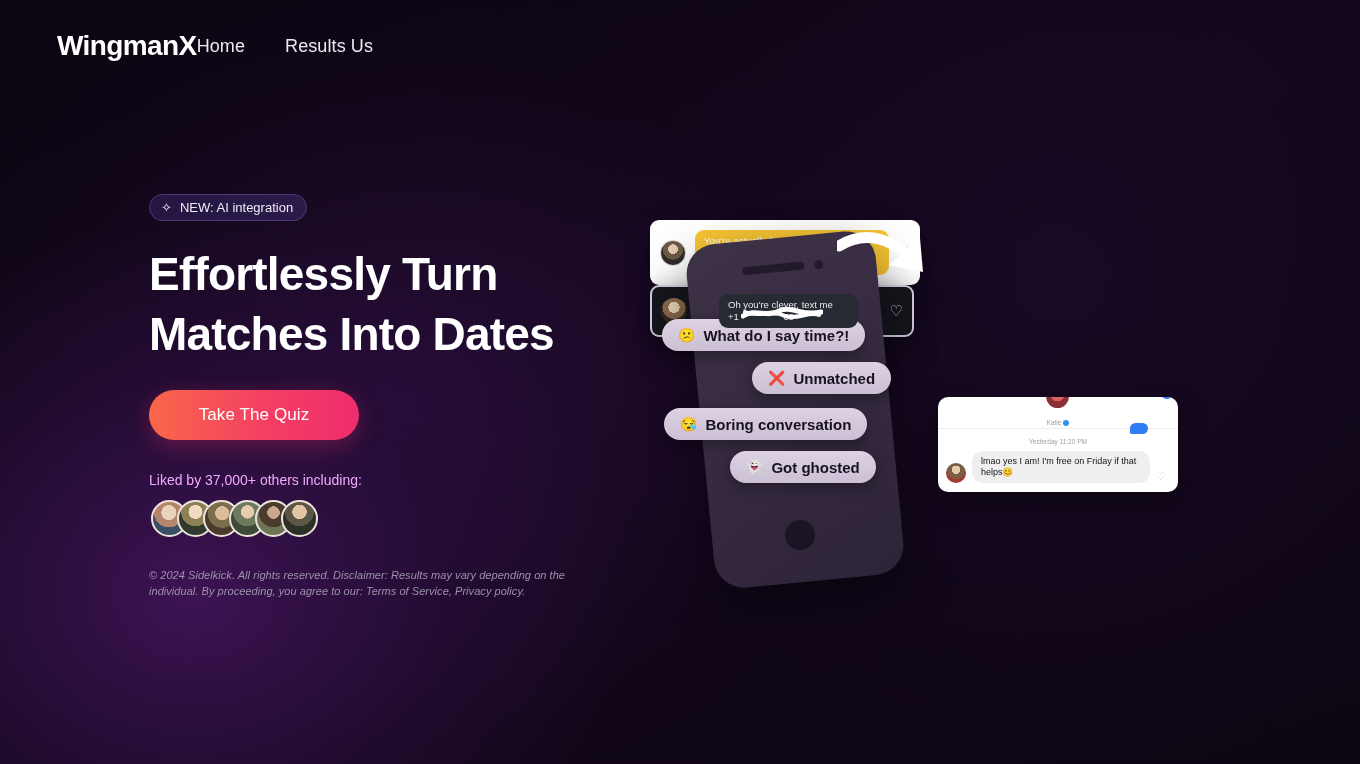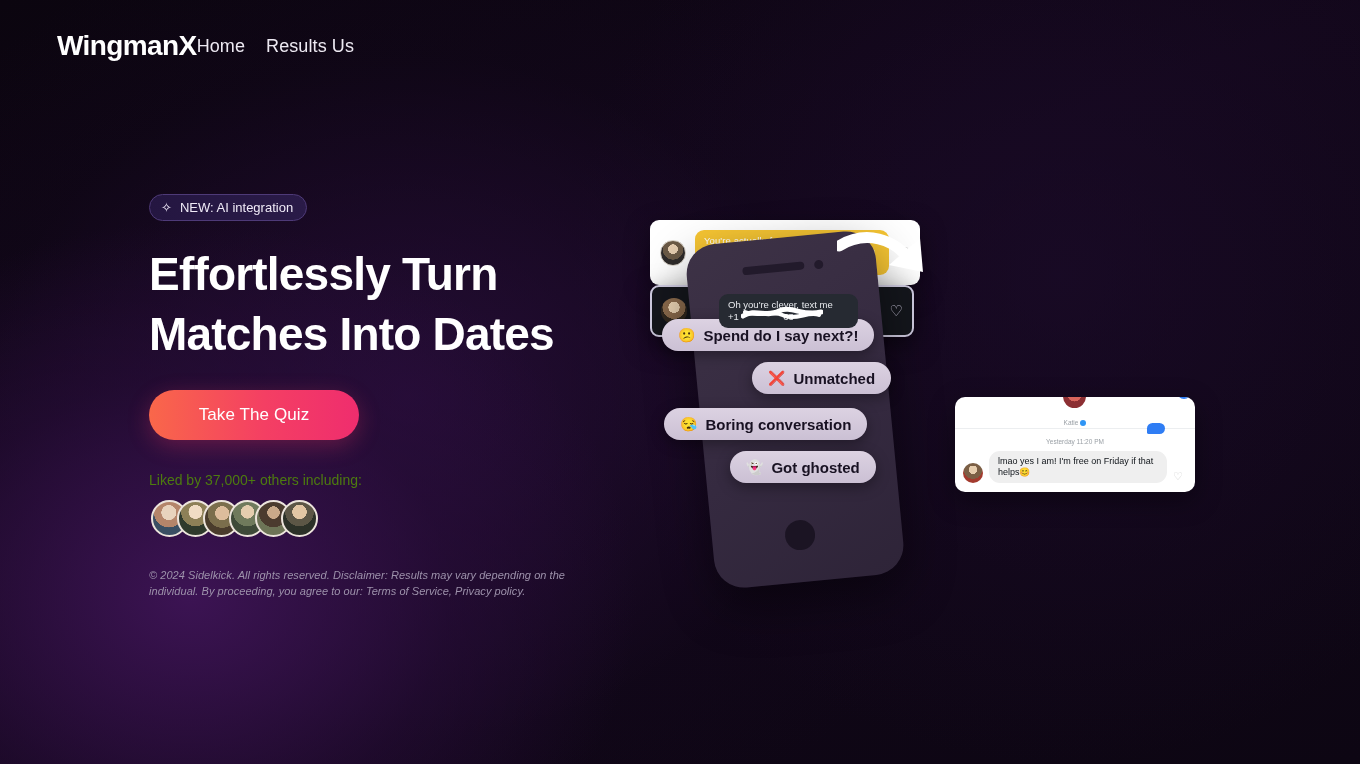--- a/index.html
+++ b/index.html
@@ -22,21 +22,21 @@
 
   
   .header {
     position:absolute; top:0; left:0; width:1360px; height:92px;
     display:flex; align-items:center; justify-content:flex-start;
     padding:0 40px 0 57px;
   }
   .logo {
     font-size:28px; font-weight:bold; color:#ffffff; letter-spacing:-0.6px;
   }
-  .nav { display:flex; align-items:center; gap:21px; padding-right:26px; }
+  .nav { display:flex; align-items:center; gap:40px; padding-right:26px; }
   .nav-link {
     font-size:18px; color:#ede9f2; text-decoration:none; letter-spacing:0.1px;
   }
 
   
   .left-col { position:absolute; left:149px; top:194px; width:440px; }
 
   .badge {
     display:inline-flex; align-items:center; gap:8px;
     height:27px; padding:0 13px 0 11px;
@@ -59,21 +59,21 @@
 
   .cta {
     display:flex; align-items:center; justify-content:center;
     width:210px; height:50px; margin-top:26px;
     border:none; border-radius:25px; cursor:pointer;
     background:linear-gradient(90deg,#f9674a 0%,#f43f63 55%,#ef2d6e 100%);
     box-shadow:0 6px 22px rgba(240,54,98,0.30);
     color:#ffffff; font-size:17px; font-family:inherit; letter-spacing:0.1px;
   }
 
-  .liked-label { margin-top:32px; font-size:14px; color:#4d7c0f; }
+  .liked-label { margin-top:32px; font-size:14px; color:#f0abfc; }
 
   .avatars { display:flex; margin-top:12px; padding-left:2px; }
   .avatar {
     width:37px; height:37px; border-radius:50%;
     border:2px solid #ece4dc; margin-left:-11px;
     background-size:cover; background-position:center;
     position:relative;
   }
   .avatar:first-child { margin-left:0; }
   .av0 { background:radial-gradient(circle at 48% 32%,#e8d3bd 0 26%,#b4856a 27% 52%,#3a4f63 53% 100%); }
@@ -143,21 +143,21 @@
   }
   .tinder-bubble {
     margin-left:9px; flex:1;
     background:#f6c533; border-radius:9px;
     padding:5px 9px;
     color:#ffffff; font-size:9.5px; line-height:11.5px; letter-spacing:0.1px;
   }
   .heart-out { flex:none; margin-left:8px; color:#c9c9c9; font-size:15px; }
 
   .card-ig {
-    left:305px; top:177px; width:240px; height:95px;
+    left:288px; top:177px; width:240px; height:95px;
     background:#ffffff;
     box-shadow:0 8px 26px rgba(0,0,0,0.4);
   }
   .ig-head {
     position:relative; height:32px; border-bottom:1px solid #eceef0;
     display:flex; flex-direction:column; align-items:center; justify-content:flex-end;
     padding-bottom:2px;
   }
   .ig-head-avatar {
     position:absolute; left:108px; top:-12px; width:23px; height:23px; border-radius:50%;
@@ -259,21 +259,21 @@
       <div class="phone-home"></div>
     </div>
 
     <svg class="arrow" viewBox="0 0 100 58">
       <path d="M2 14 C28 -2 58 6 74 30" stroke="#ffffff" stroke-width="11" fill="none" stroke-linecap="round"></path>
       <path d="M83 6 L86 40 L52 33 Z" fill="#ffffff"></path>
     </svg>
 
     <div class="pill pill0">
       <span class="pill-icon">😕</span>
-      <span>Spend do I say next?!</span>
+      <span>What do I say time?!</span>
     </div>
     <div class="pill pill1">
       <span class="pill-icon">❌</span>
       <span>Unmatched</span>
     </div>
     <div class="pill pill2">
       <span class="pill-icon">😪</span>
       <span>Boring conversation</span>
     </div>
     <div class="pill pill3">

